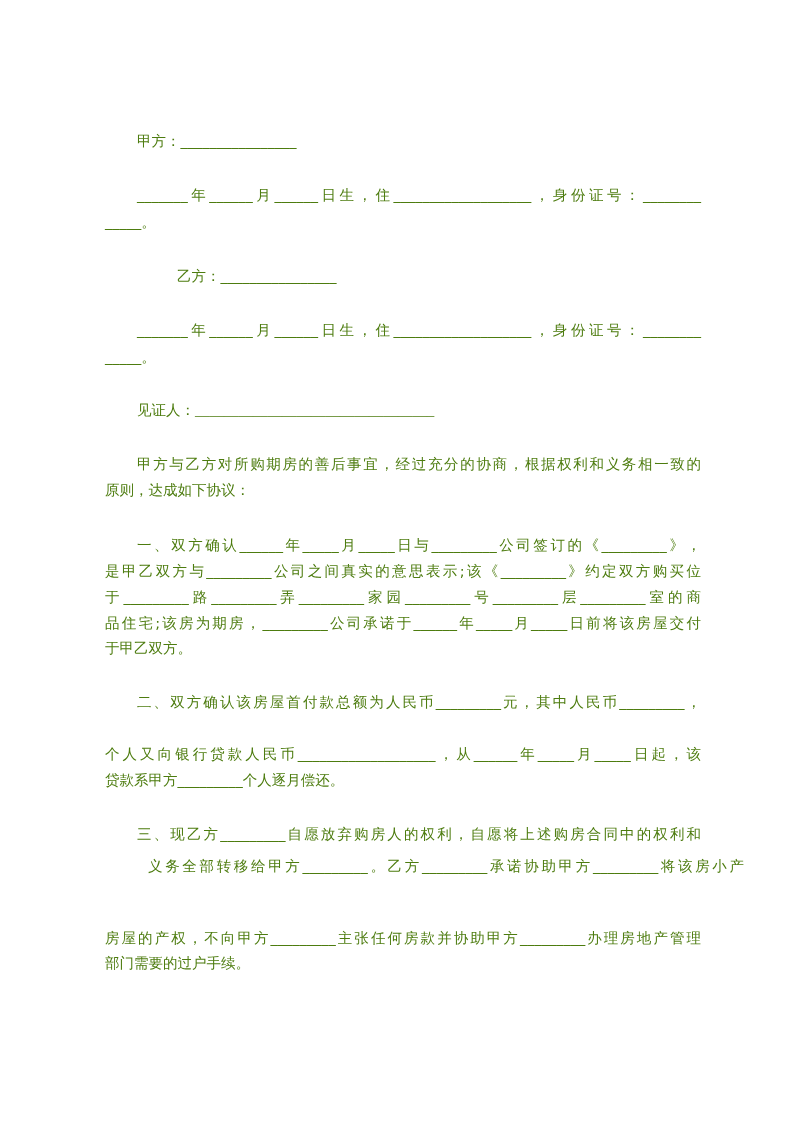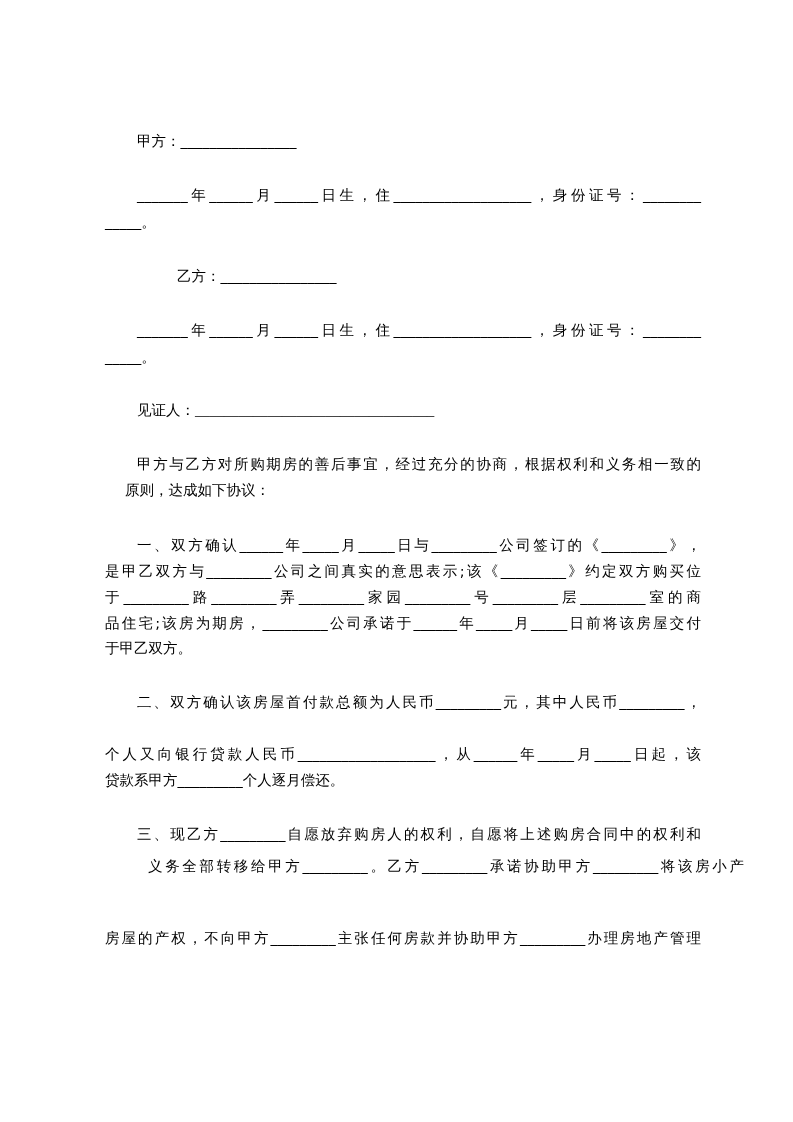--- a/index.html
+++ b/index.html
@@ -1,21 +1,21 @@
 <!DOCTYPE html>
 <html><head>
   <meta charset="utf-8">
   <style>
     html, body { margin: 0; padding: 0; background: #ffffff; }
     body { width: 793px; height: 1122px; position: relative; overflow: hidden; }
     .page {
       position: absolute; left: 0; top: 0; width: 793px; height: 1122px;
       background: #ffffff;
       font-family: "DejaVu Sans", "Liberation Sans", sans-serif;
-      color: #000000;
+      color: #4d7c0f;
       font-size: 14.5px;
     }
     .line {
       position: absolute;
       left: 105px;
       width: 596px;
       white-space: nowrap;
       line-height: 20px;
       height: 20px;
     }
@@ -31,29 +31,30 @@
   <div class="line indent justify" style="top:185px;">_______年______月______日生，住___________________，身份证号：________</div>
   <div class="line" style="top:212px;">_____。</div>
 
   <div class="line indent" style="top:266px;margin-left:40px;">乙方：________________</div>
   <div class="line indent justify" style="top:320px;">_______年______月______日生，住___________________，身份证号：________</div>
   <div class="line" style="top:347px;">_____。</div>
 
   <div class="line indent" style="top:400px;font-family:Liberation Serif, serif;">见证人：_________________________________</div>
 
   <div class="line indent justify" style="top:454px;">甲方与乙方对所购期房的善后事宜，经过充分的协商，根据权利和义务相一致的</div>
-  <div class="line" style="top:480px;margin-left:20px;">原则，达成如下协议：</div>
+  <div class="line" style="top:480px;">原则，达成如下协议：</div>
 
   <div class="line indent justify" style="top:535px;">一、双方确认______年_____月_____日与_________公司签订的《_________》，</div>
   <div class="line justify" style="top:561px;">是甲乙双方与_________公司之间真实的意思表示;该《_________》约定双方购买位</div>
   <div class="line justify" style="top:587px;">于_________路_________弄_________家园_________号_________层_________室的商</div>
   <div class="line justify" style="top:613px;">品住宅;该房为期房，_________公司承诺于______年_____月_____日前将该房屋交付</div>
   <div class="line" style="top:638px;">于甲乙双方。</div>
 
   <div class="line indent justify" style="top:692px;">二、双方确认该房屋首付款总额为人民币_________元，其中人民币_________，</div>
   <div class="line justify" style="top:744px;">个人又向银行贷款人民币___________________，从______年_____月_____日起，该</div>
   <div class="line" style="top:770px;">贷款系甲方_________个人逐月偿还。</div>
 
   <div class="line indent justify" style="top:824px;">三、现乙方_________自愿放弃购房人的权利，自愿将上述购房合同中的权利和</div>
   <div class="line justify" style="top:856px;margin-left:43px;">义务全部转移给甲方_________。乙方_________承诺协助甲方_________将该房小产</div>
   <div class="line justify" style="top:928px;">房屋的产权，不向甲方_________主张任何房款并协助甲方_________办理房地产管理</div>
+  <div class="line" style="top:953px;">部门需要的过户手续。</div>
 
 </div>
 
 </body></html>

